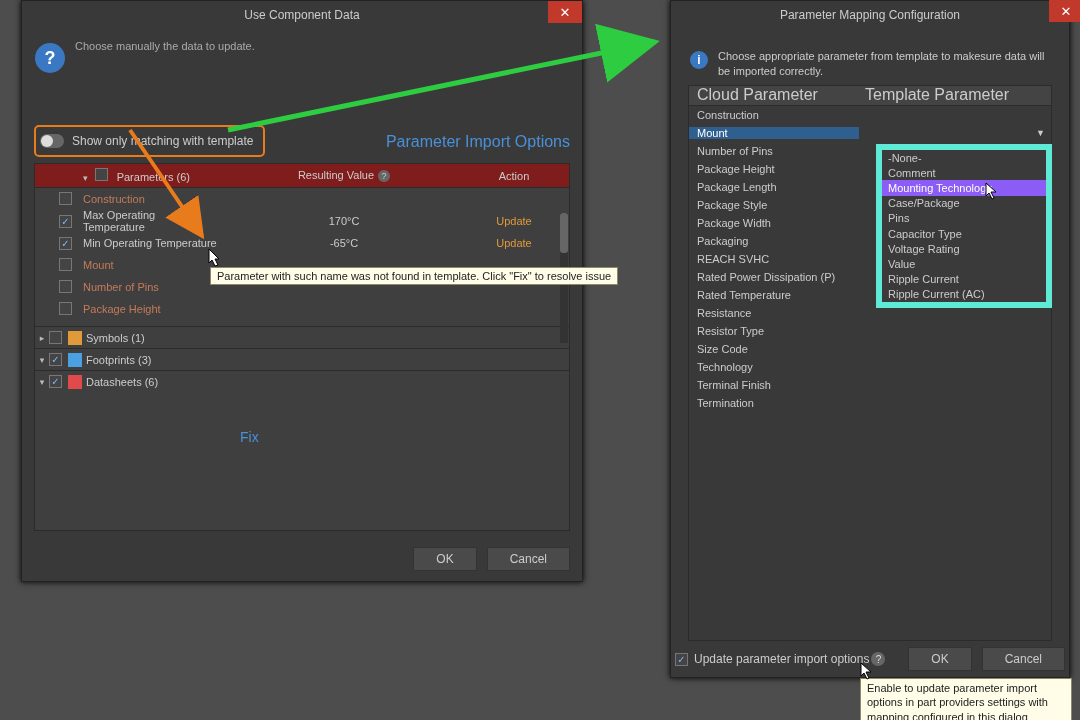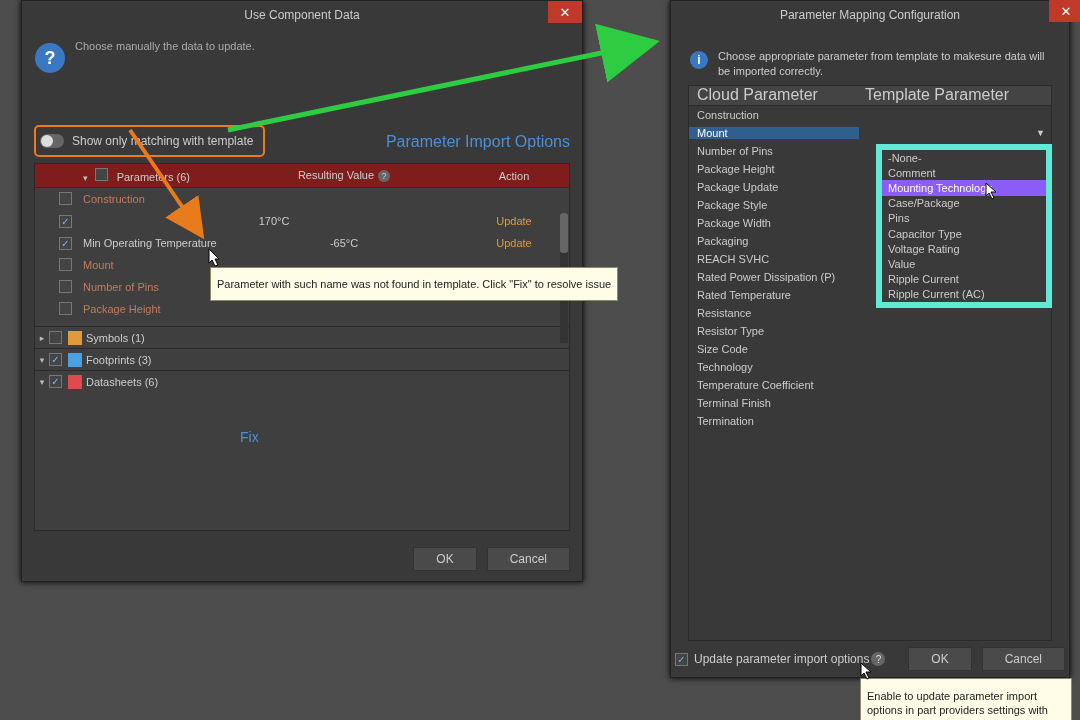--- a/index.html
+++ b/index.html
@@ -63,21 +63,21 @@
 
   .dd-list { position:absolute; left:862px; top:144px; width:176px; background:#3a3a3a; border:6px solid #5eead4; z-index:50;margin-left:14px; }
   .dd-item{ height:15.2px; font-size:11px; color:#ccc; padding:0 6px; display:flex; align-items:center; cursor:pointer;}
   .dd-item.sel{ background:#8b5cf6; color:#fff;}
 
   .ftr { position:absolute; left:4px; right:4px; bottom:6px; display:flex; align-items:center; }
   .ftr .btns { margin-left:auto; display:flex; gap:10px;}
   .hint { display:inline-flex; width:14px; height:14px; border-radius:50%; background:#666; color:#ddd; font-size:10px; align-items:center; justify-content:center; cursor:pointer; margin-left:2px;}
 
   
-  .tooltip { position:absolute; background:#fffde8; border:1px solid #8a8a6a; color:#222; font-size:11px; padding:10px 6px; white-space:nowrap; z-index:100;}
+  .tooltip { position:absolute; background:#fffde8; border:1px solid #8a8a6a; color:#222; font-size:11px; padding:2px 6px; white-space:nowrap; z-index:100;}
   .tooltip.t1 { left:210px; top:267px; }
   .tooltip.t2 { left:860px; top:678px; white-space:normal; width:212px; line-height:1.3;}
 
   
   svg.ann { position:absolute; left:0; top:0; width:1080px; height:720px; pointer-events:none; z-index:60;}
 
   
   .cursor { position:absolute; z-index:120; pointer-events:none;}
   .cursor svg { display:block; }
   .fix-link{ position:absolute; left:205px; top:241px; font-size:14px; color:#4a90d9; cursor:pointer; z-index:2;}
@@ -123,20 +123,21 @@
               <span class="seg1"></span>
               <span class="seg2"><span class="cb "></span></span>
   <span class="seg3"><span class="param bad">Construction</span></span>
   <span class="seg4 val"></span>
   <span class="seg5 update"></span>
               <span class="seg6"></span>
             </div>
             <div class="row">
               <span class="seg1"></span>
               <span class="seg2"><span class="cb checked"></span></span>
+  <span class="seg3"><span class="param ">Max Operating Temperature</span></span>
   <span class="seg4 val">170°C</span>
   <span class="seg5 update">Update</span>
               <span class="seg6"></span>
             </div>
             <div class="row">
               <span class="seg1"></span>
               <span class="seg2"><span class="cb checked"></span></span>
   <span class="seg3"><span class="param ">Min Operating Temperature</span></span>
   <span class="seg4 val">-65°C</span>
   <span class="seg5 update">Update</span>
@@ -227,21 +228,21 @@
             </div>
             <div class="r-row">
               <span class="r-col1">Number of Pins</span>
               <span class="r-col2"></span>
             </div>
             <div class="r-row">
               <span class="r-col1">Package Height</span>
               <span class="r-col2"></span>
             </div>
             <div class="r-row">
-              <span class="r-col1">Package Update</span>
+              <span class="r-col1">Package Length</span>
               <span class="r-col2"></span>
             </div>
             <div class="r-row">
               <span class="r-col1">Package Style</span>
               <span class="r-col2"></span>
             </div>
             <div class="r-row">
               <span class="r-col1">Package Width</span>
               <span class="r-col2"></span>
             </div>
@@ -268,24 +269,20 @@
             <div class="r-row">
               <span class="r-col1">Resistor Type</span>
               <span class="r-col2"></span>
             </div>
             <div class="r-row">
               <span class="r-col1">Size Code</span>
               <span class="r-col2"></span>
             </div>
             <div class="r-row">
               <span class="r-col1">Technology</span>
-              <span class="r-col2"></span>
-            </div>
-            <div class="r-row">
-              <span class="r-col1">Temperature Coefficient</span>
               <span class="r-col2"></span>
             </div>
             <div class="r-row">
               <span class="r-col1">Terminal Finish</span>
               <span class="r-col2"></span>
             </div>
             <div class="r-row">
               <span class="r-col1">Termination</span>
               <span class="r-col2"></span>
             </div>

